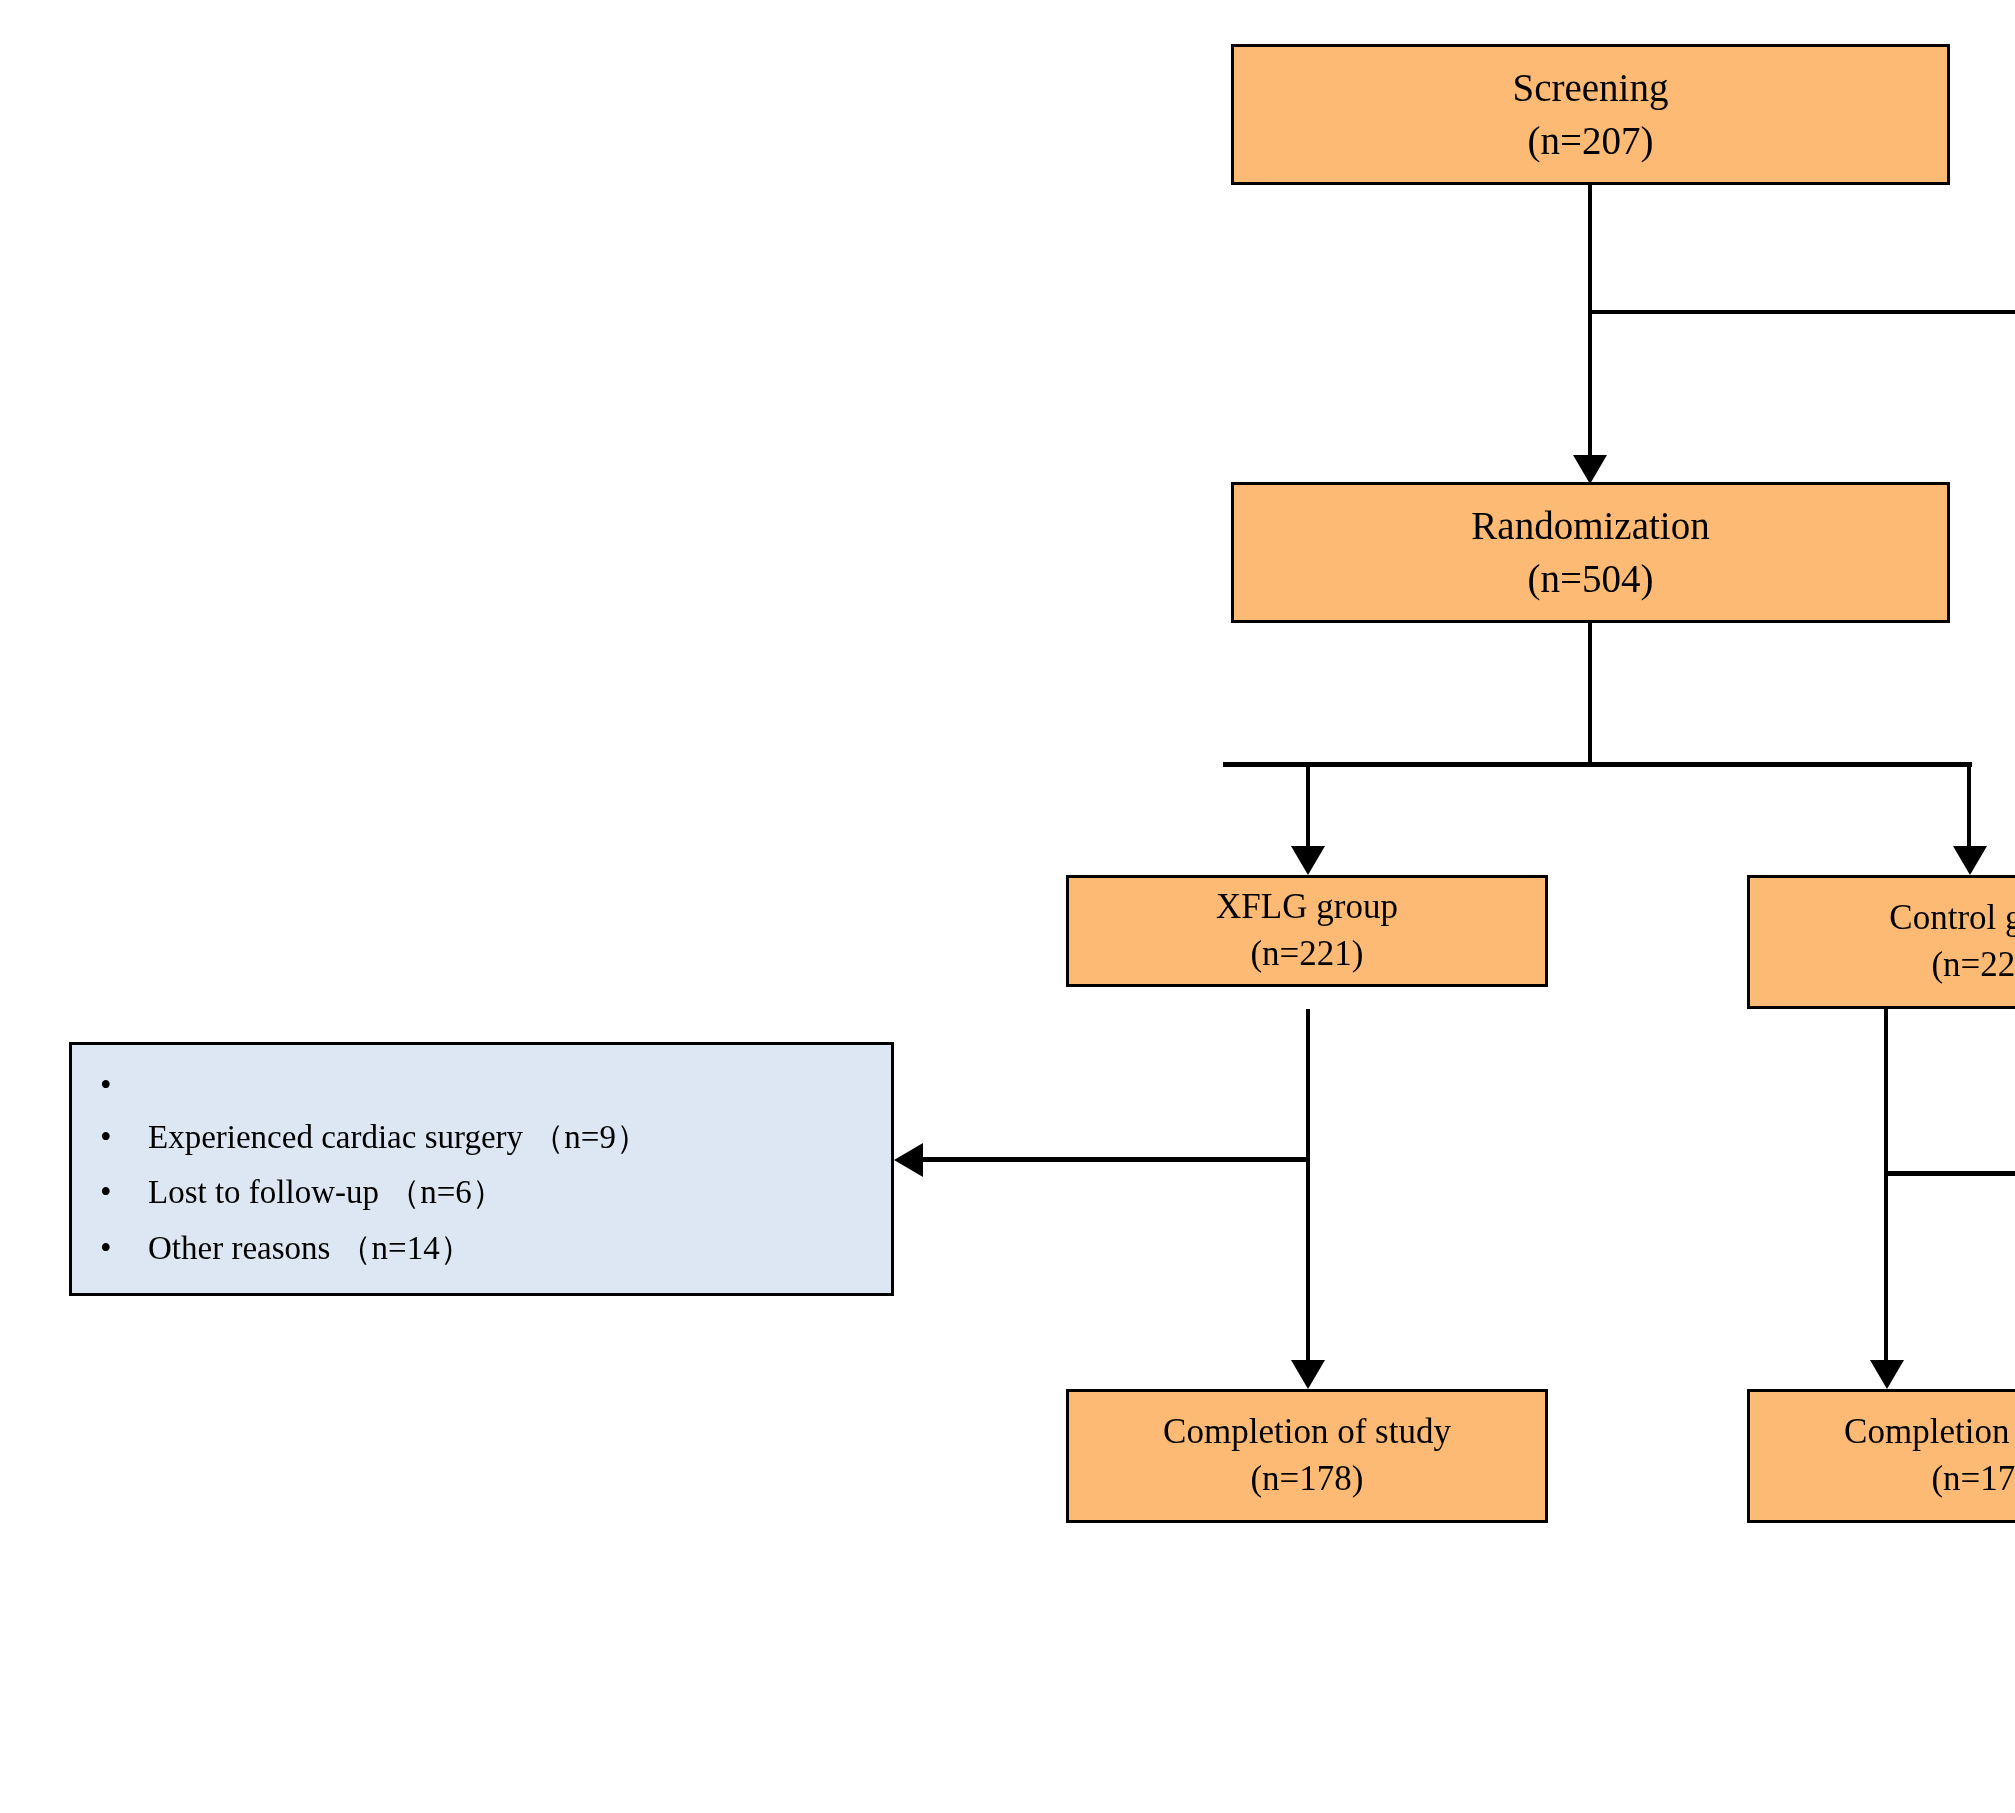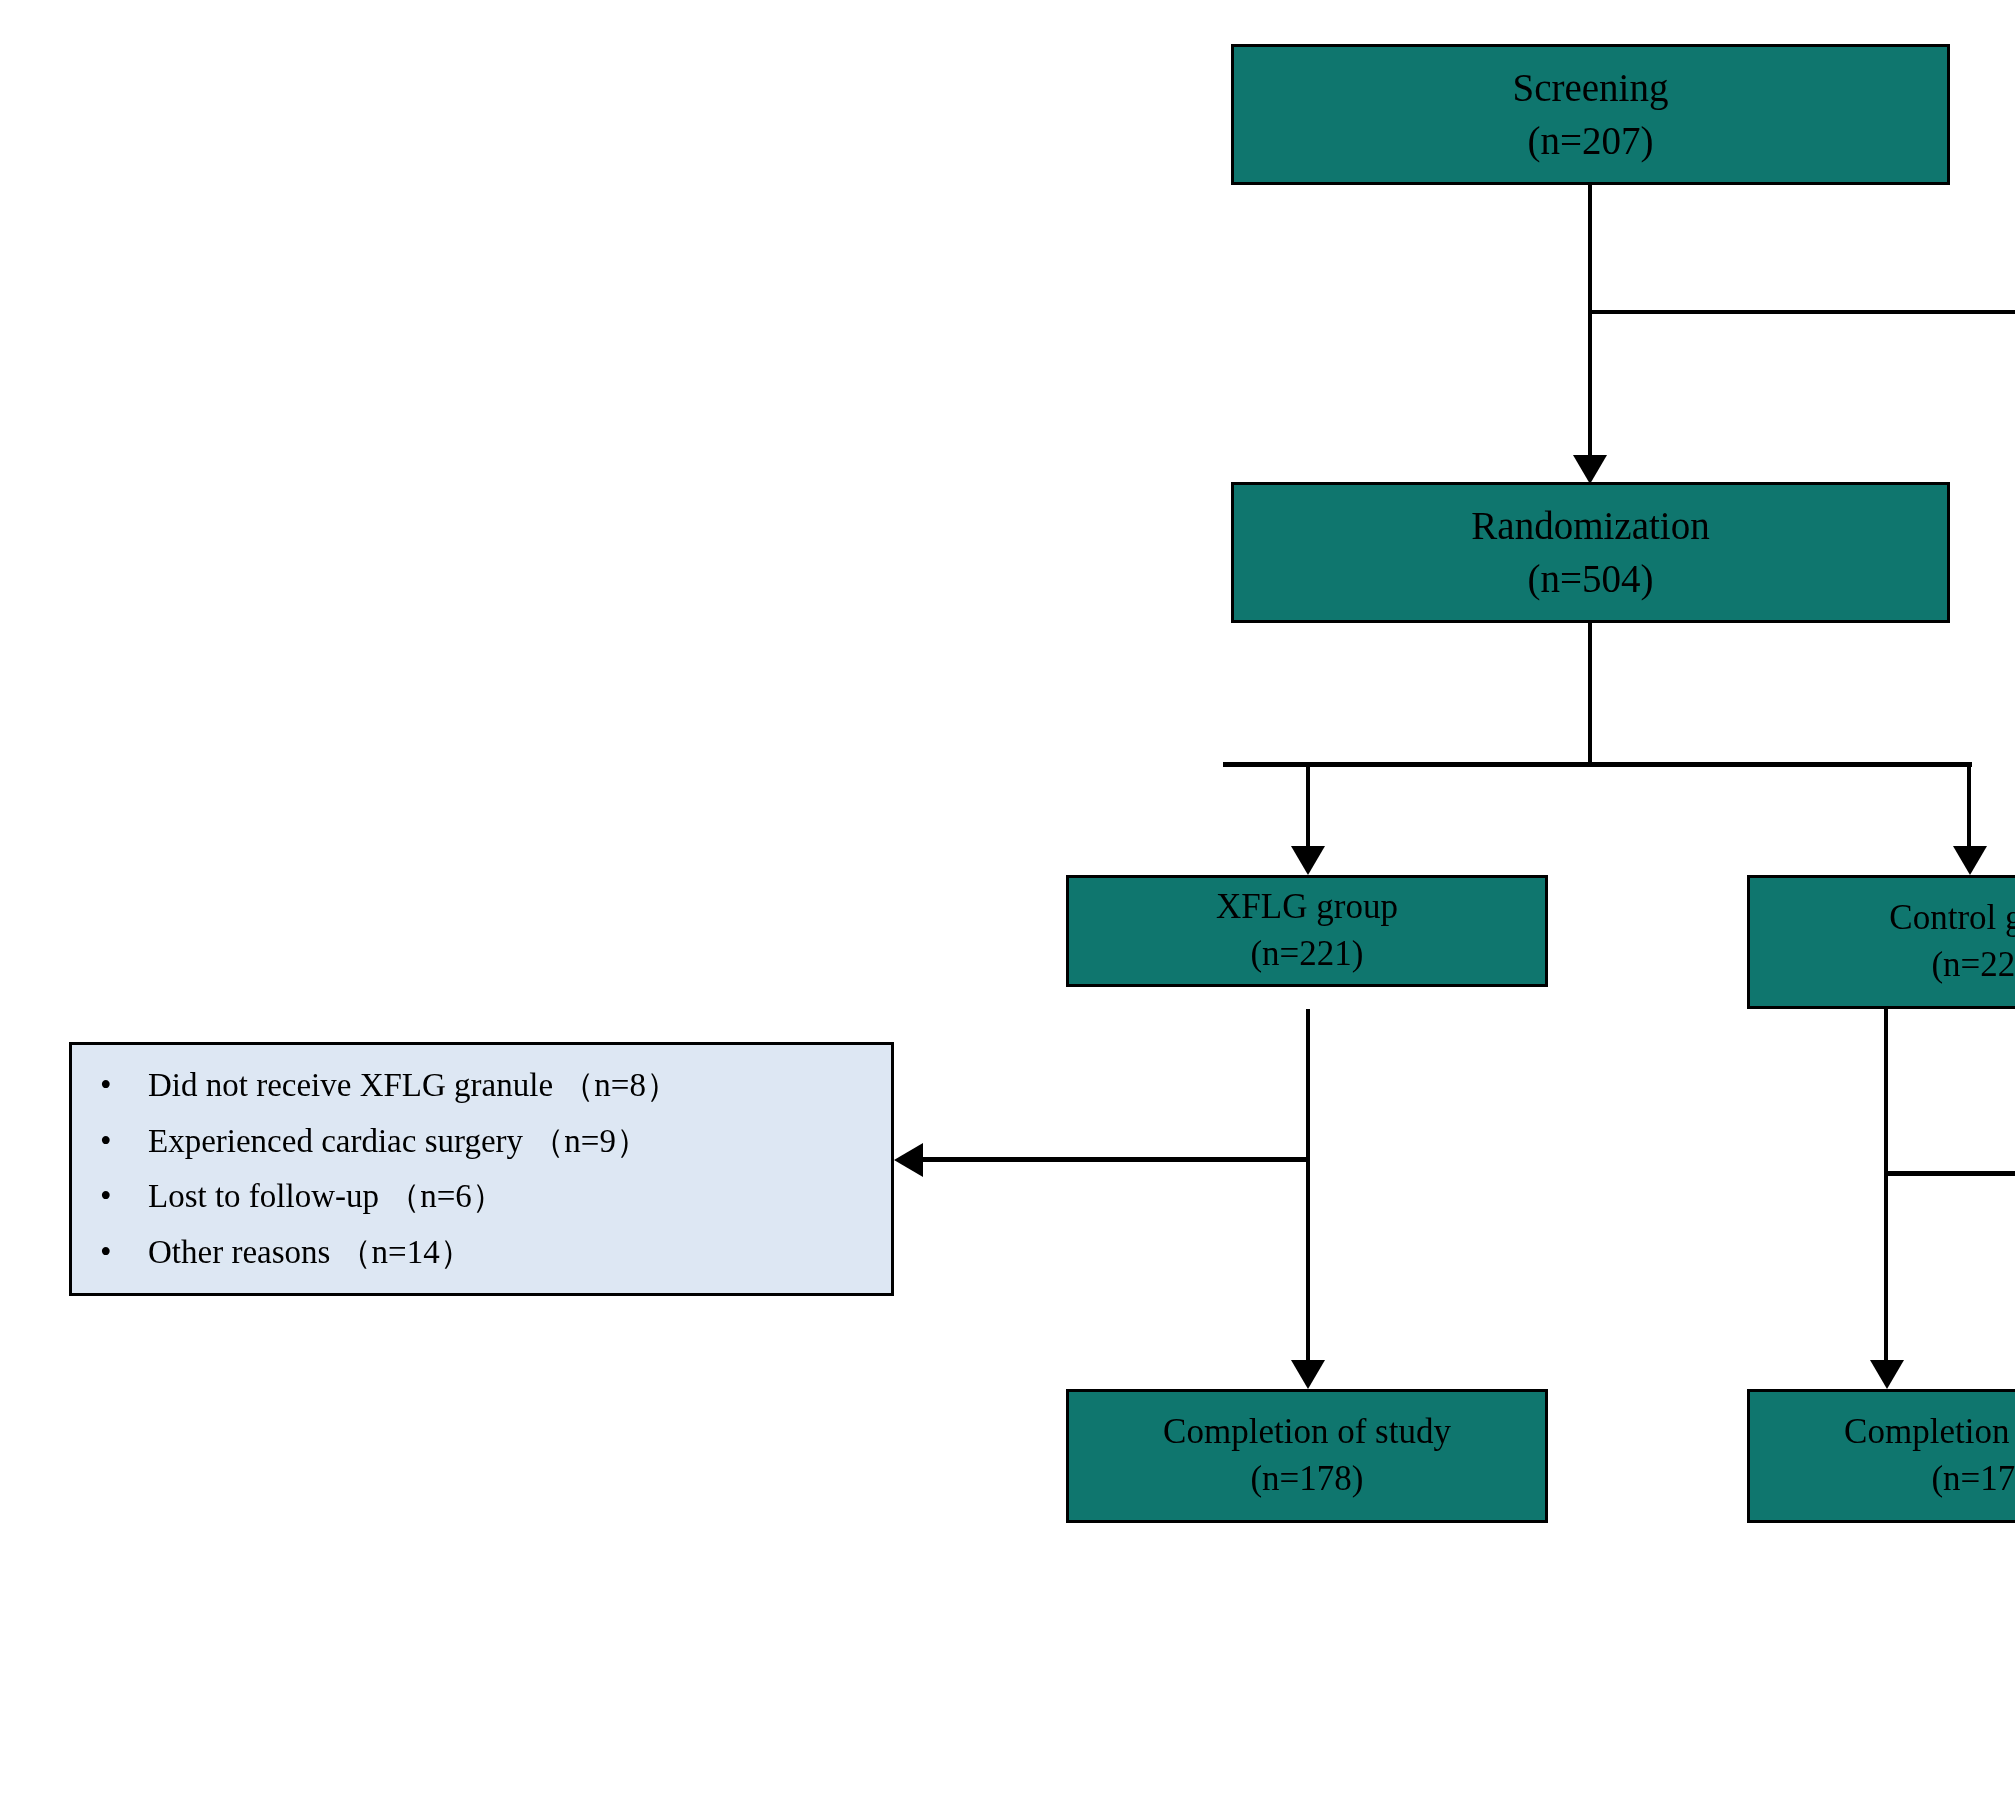--- a/index.html
+++ b/index.html
@@ -22,21 +22,21 @@
     box-sizing: border-box;
     border: 3.6px solid #000000;
     display: flex;
     flex-direction: column;
     align-items: center;
     justify-content: center;
     text-align: center;
     color: #000000;
     line-height: 1.34;
   }
-  .node.peach { background: #0f766e; font-family: Liberation Serif, serif; }
+  .node.peach { background: #fdba74; font-family: Liberation Serif, serif; }
 
   .node .line1,
   .node .line2,
   .node .single {
     display: block;
     white-space: nowrap;
   }
 
   
   .listbox {
@@ -136,21 +136,20 @@
 
   <div class="vline" style="left:1884px; top:1009px; width:4.4px; height:353px;"></div>
   <div class="arrowhead arrow-down" style="left:1870px; top:1360px;"></div>
 
   <div class="hline" style="left:1884px; top:1171px; width:467px; height:5.2px;"></div>
 
   <div class="listbox" style="left:69px; top:1042px; width:825px; height:254px; font-size:33px; padding:15.3px 0 15.3px 28px;">
     <ul>
       <li>
         <span class="dot" style="width:48px;">•</span>
-        <span class="txt">Did not receive XFLG granule （n=8）</span>
       </li>
       <li style="margin-top:10.5px;">
         <span class="dot" style="width:48px;">•</span>
         <span class="txt">Experienced cardiac surgery （n=9）</span>
       </li>
       <li style="margin-top:10.5px;">
         <span class="dot" style="width:48px;">•</span>
         <span class="txt">Lost to follow-up （n=6）</span>
       </li>
       <li style="margin-top:10.5px;">

